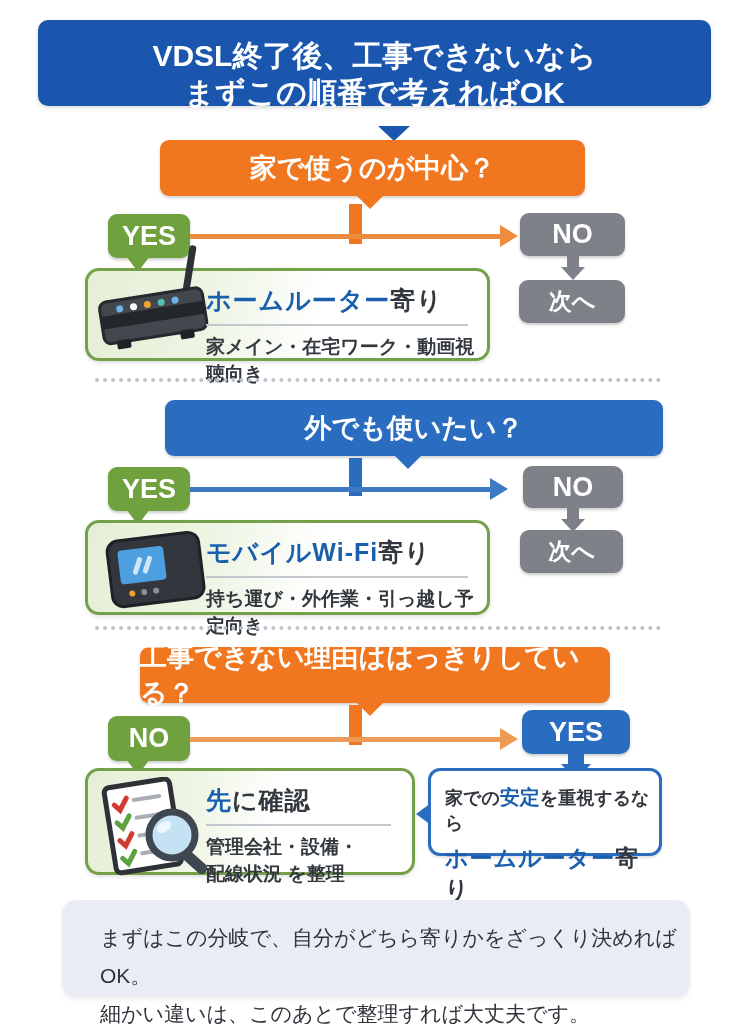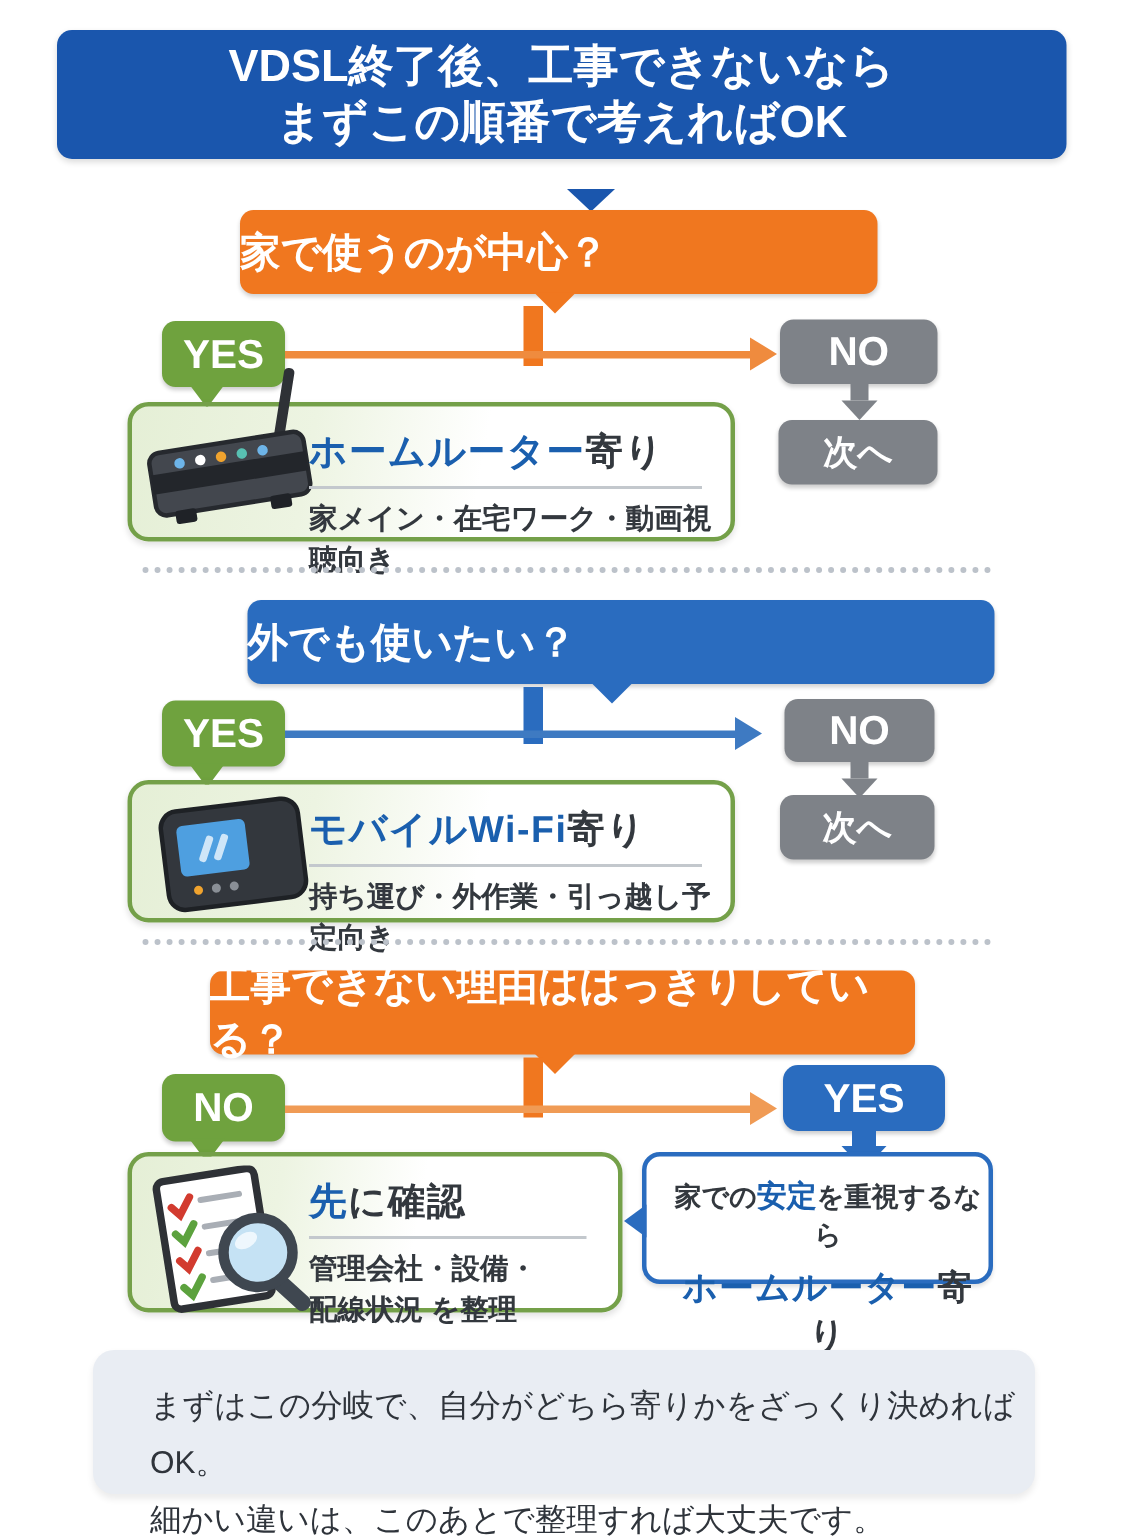--- a/index.html
+++ b/index.html
@@ -2,29 +2,29 @@
 <html lang="ja"><head>
 <meta charset="utf-8">
 <style>
   * { margin:0; padding:0; box-sizing:border-box; }
   body { background:#ffffff; font-family:"Liberation Sans","DejaVu Sans",sans-serif; }
   .canvas { position:relative; width:749px; height:1024px; background:#ffffff; overflow:hidden; margin:0 auto; }
 
   
   .banner { position:absolute; left:38px; top:20px; width:673px; height:86px;
             background:#1a56ad; border-radius:10px; color:#fff; font-weight:bold;
-            font-size:30px; text-align:center; padding-top:6px; line-height:37px;
+            font-size:30px; text-align:center; padding-top:17px; line-height:37px;
             box-shadow:0 2px 4px rgba(0,0,0,.15); }
   .banner-tail { position:absolute; left:340px; top:106px; width:0; height:0;
             border-left:16px solid transparent; border-right:16px solid transparent;
             border-top:15px solid #1a56ad; }
 
   
   .q { position:absolute; height:56px; border-radius:9px; color:#fff; font-weight:bold;
-       font-size:27px; display:flex; align-items:center; 
+       font-size:27px; display:flex; align-items:center; justify-content:center;
        box-shadow:0 2px 3px rgba(0,0,0,.18); }
   .q-orange { background:#f0771f; }
   .q-blue   { background:#2a6cbf; }
   .q-tail { position:absolute; bottom:-13px; left:46%; width:0; height:0;
        border-left:14px solid transparent; border-right:14px solid transparent; }
   .q-orange .q-tail { border-top:14px solid #f0771f; }
   .q-blue   .q-tail { border-top:14px solid #2a6cbf; }
 
   
   .badge { position:absolute; border-radius:9px; color:#fff; font-weight:bold;
@@ -60,21 +60,21 @@
   .r-title .accent { color:#1a5fae; }
   .r-div { border-bottom:2px solid #c3c8cd; margin:7px 0 7px 0; }
   .r-sub { font-size:19px; font-weight:bold; color:#33383e; line-height:27px; }
 
   
   .dotted { position:absolute; left:95px; width:566px; height:0; border-top:4px dotted #bcc2ca; }
 
   
   .bubble { position:absolute; left:428px; top:768px; width:234px; height:88px;
        background:#fff; border:3px solid #2a6cbf; border-radius:12px;
-       padding:13px 0 0 14px; box-shadow:0 2px 3px rgba(0,0,0,.12);text-align:center; }
+       padding:13px 0 0 14px; box-shadow:0 2px 3px rgba(0,0,0,.12); }
   .bubble-tail { position:absolute; left:-15px; top:32px; width:0; height:0;
        border-top:11px solid transparent; border-bottom:11px solid transparent;
        border-right:15px solid #2a6cbf; }
   .b-line1 { font-size:18px; font-weight:bold; color:#33383e; }
   .b-line1 .accent { color:#1a5fae; font-size:20px; }
   .b-line2 { font-size:23px; font-weight:bold; color:#33383e; margin-top:8px; letter-spacing:1px; }
   .b-line2 .accent { color:#1a5fae; }
 
   
   .note { position:absolute; left:62px; top:900px; width:628px; height:96px;

